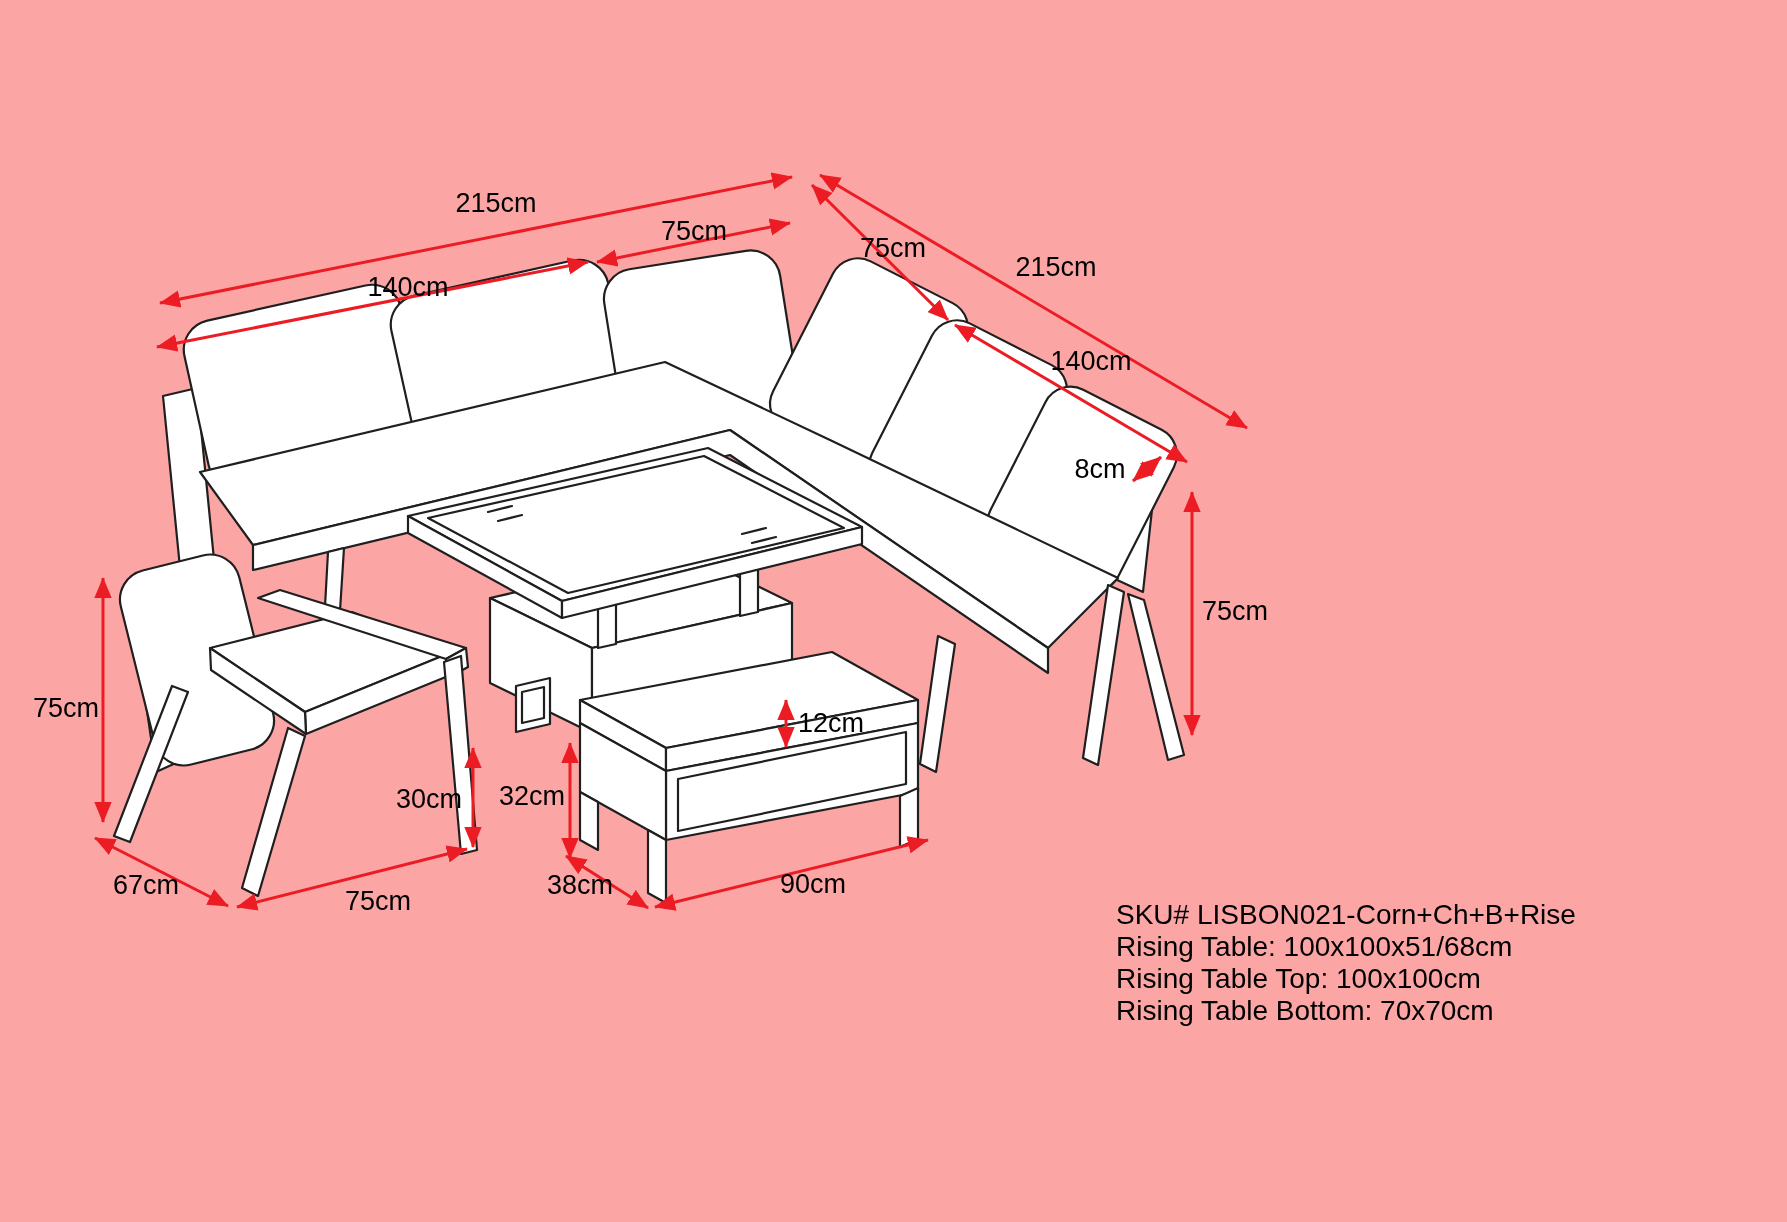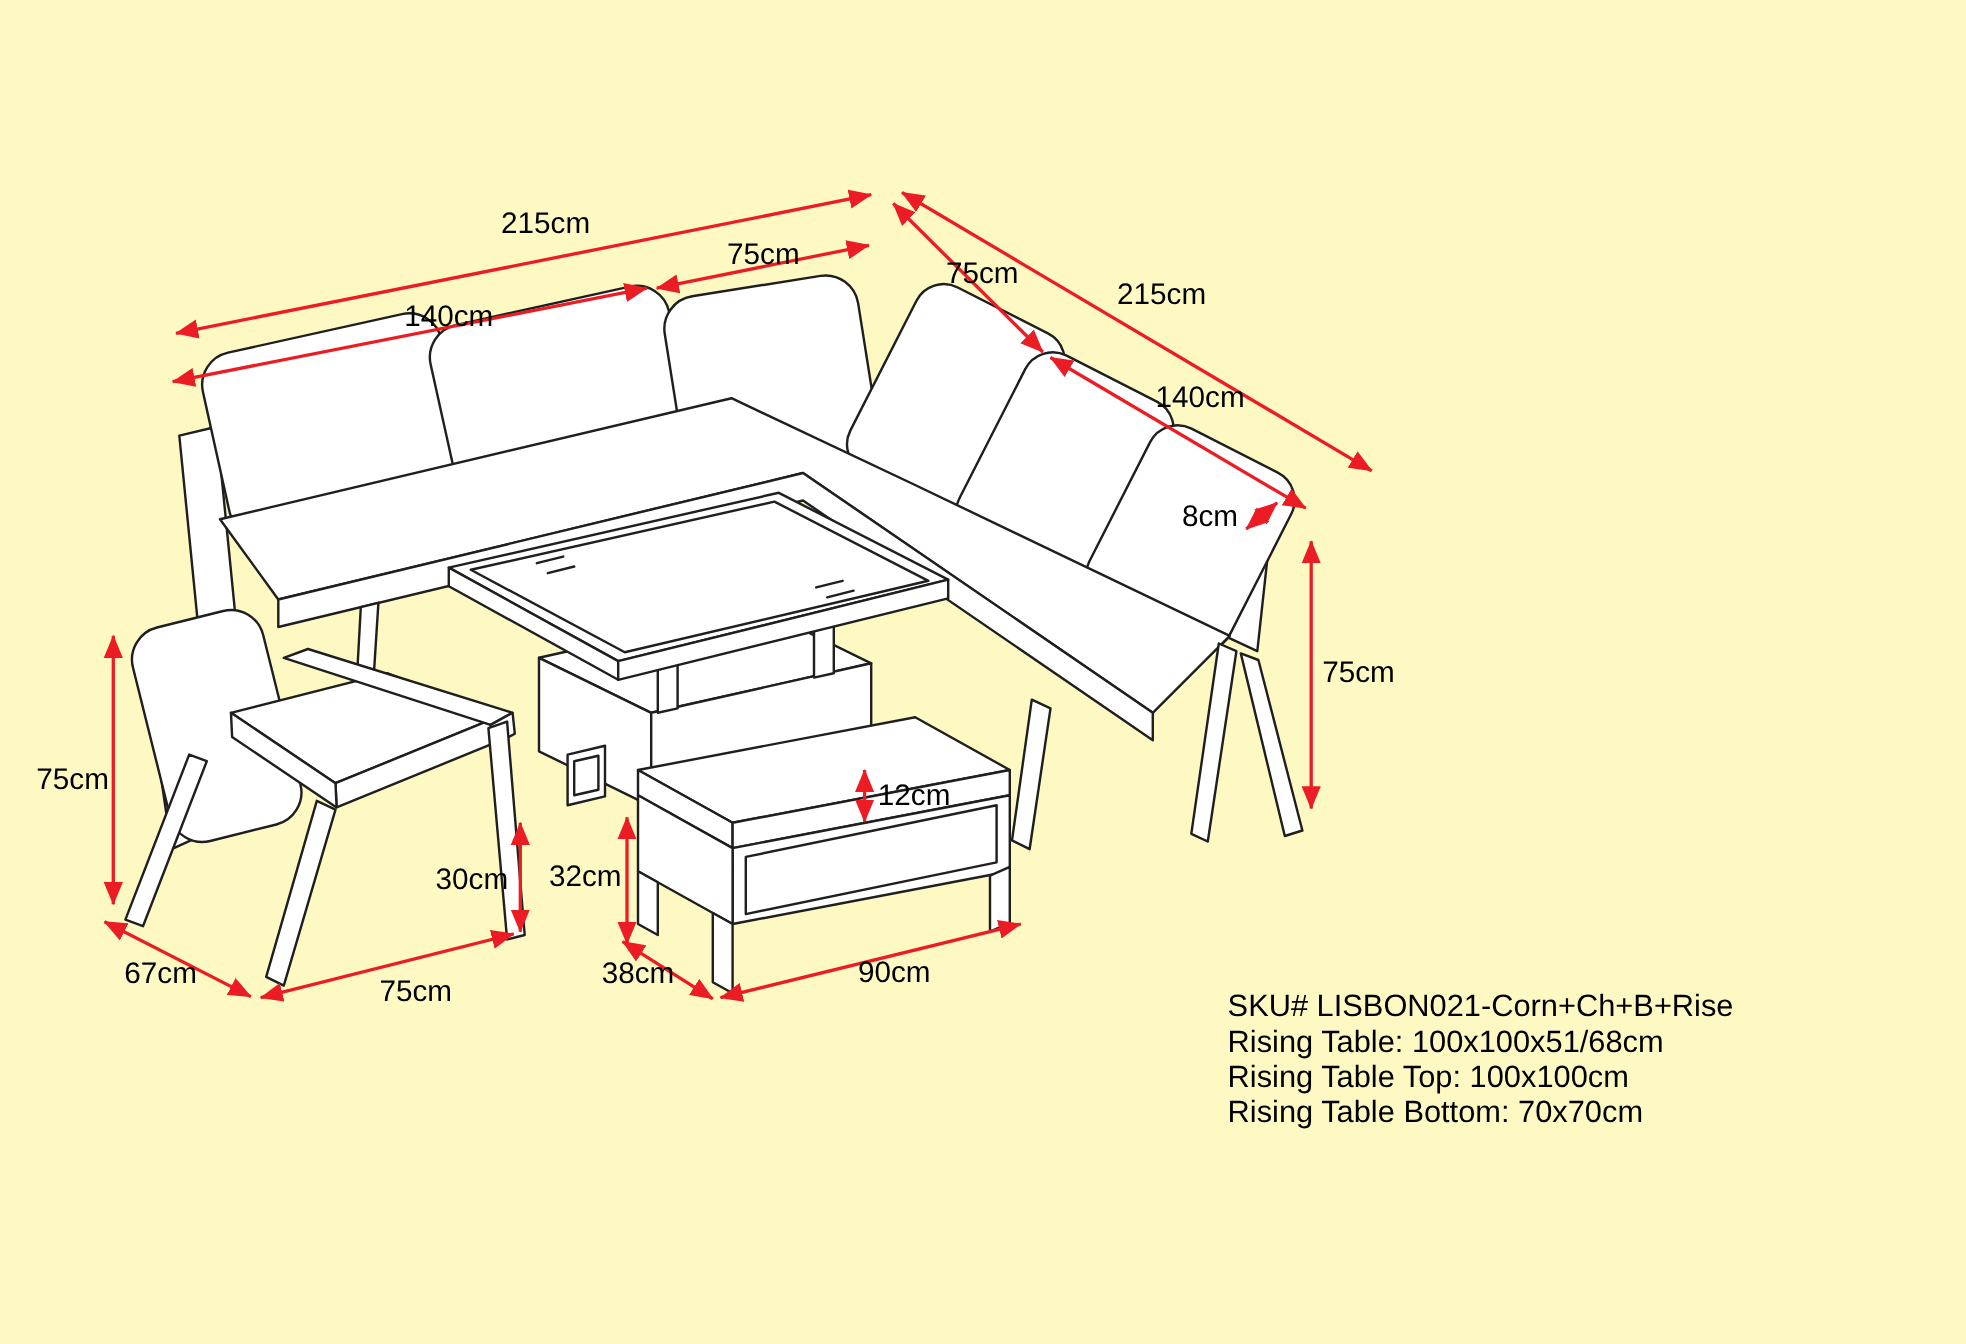--- a/index.html
+++ b/index.html
@@ -1,20 +1,20 @@
 <!DOCTYPE html>
 <html><head>
 <meta charset="utf-8">
 <style>
   html, body { margin: 0; padding: 0; background: #ffffff; }
   .stage {
     position: relative;
     width: 1787px;
     height: 1222px;
-    background: #fef9c3;
+    background: #fca5a5;
     overflow: hidden;
   }
   .stage svg { position: absolute; left: 0; top: 0; }
   .dim-label {
     font-family: "Liberation Sans", sans-serif;
     font-size: 27px;
     font-weight: 400;
   }
   .info-line {
     font-family: "Liberation Sans", sans-serif;

